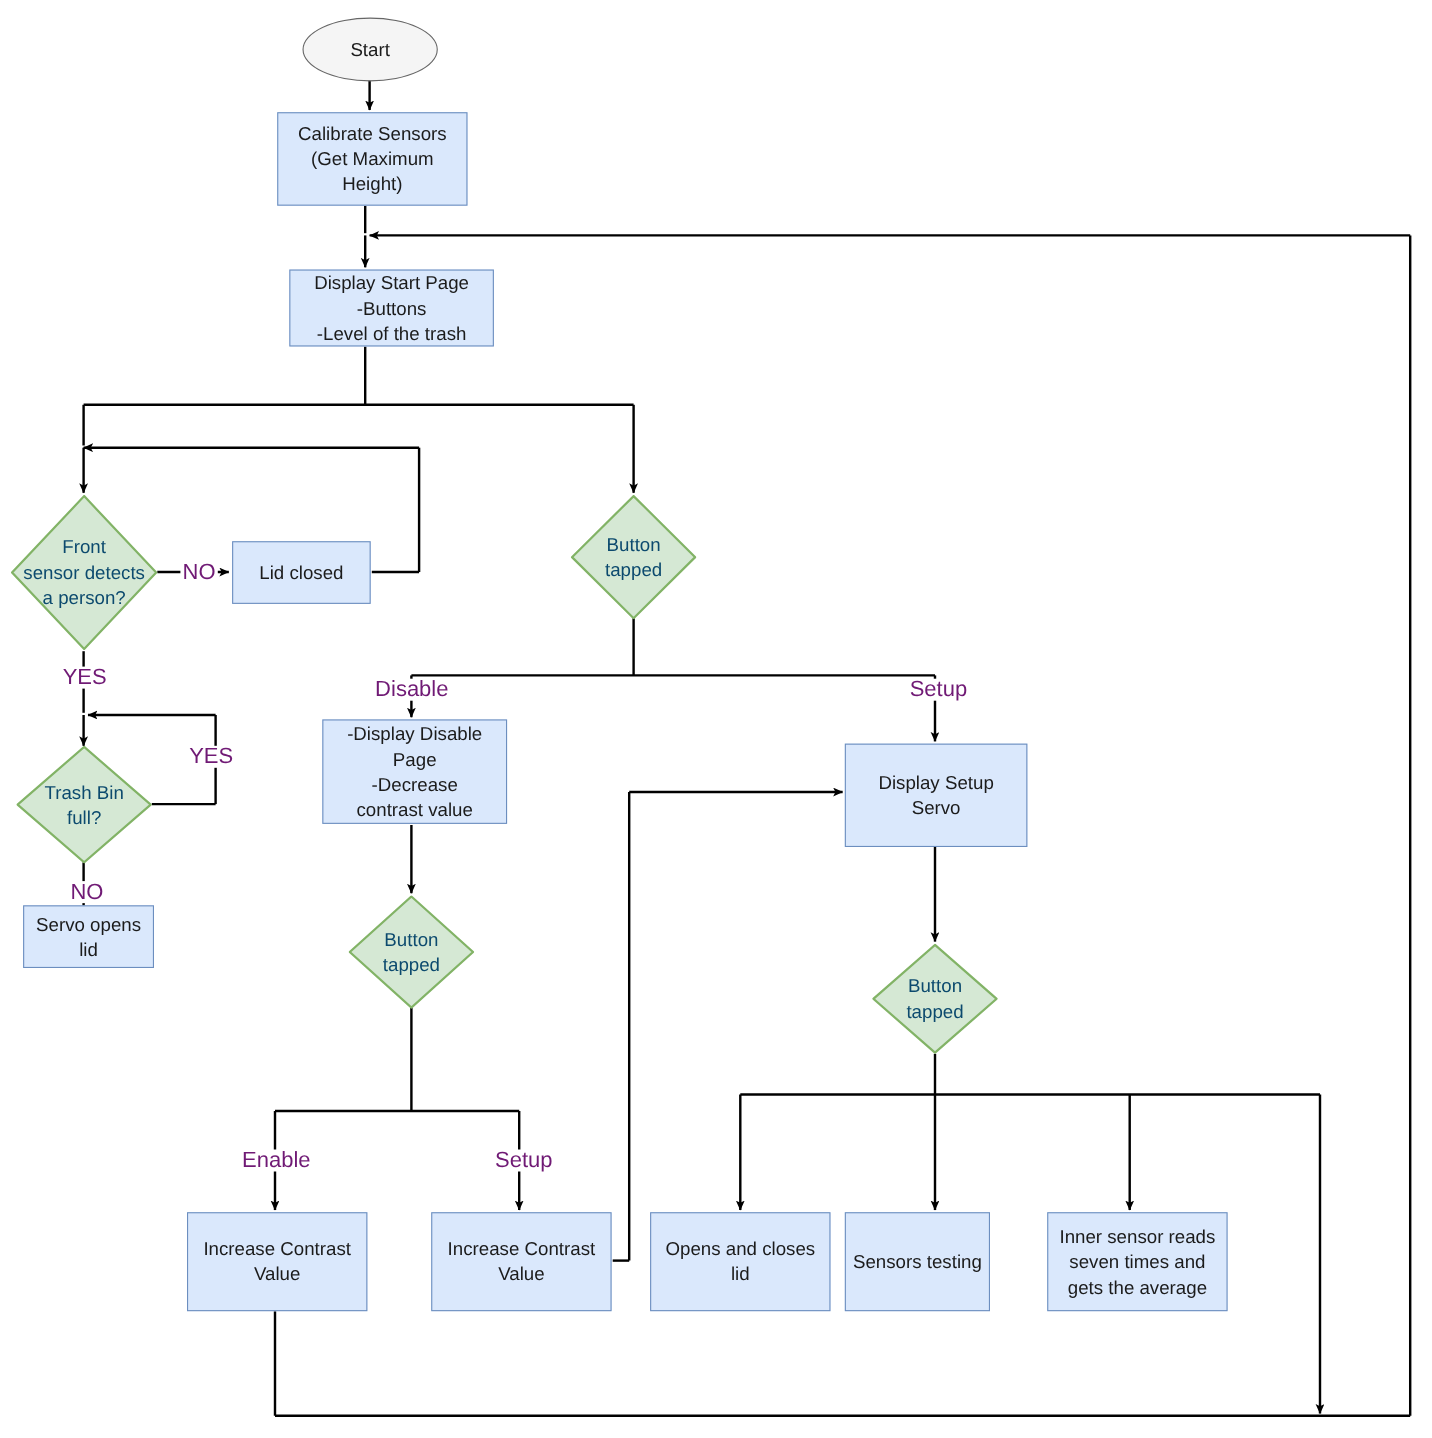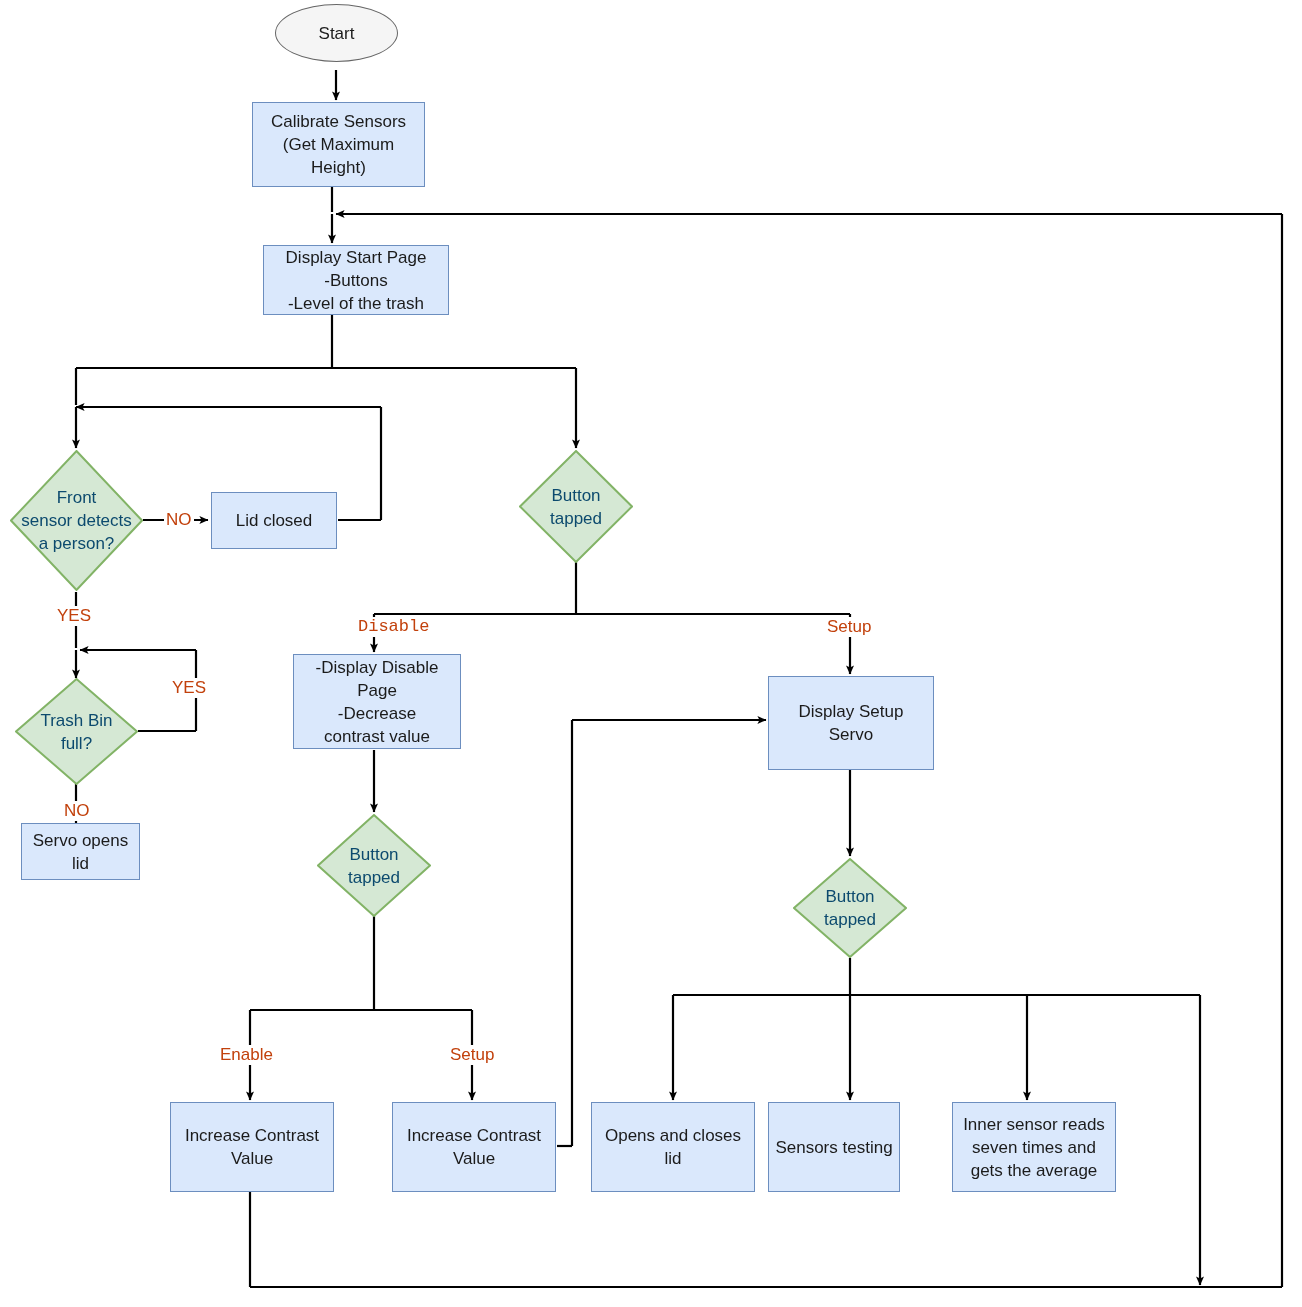--- a/index.html
+++ b/index.html
@@ -73,22 +73,22 @@
     justify-content: center;
     text-align: center;
     color: #0c4a6e;
     font-size: 17px;
     line-height: 23px;
     white-space: pre-line;
     pointer-events: none;
   }
   .elabel {
     position: absolute;
-    color: #c2410c;
-    font-size: 17px;
+    color: #701a75;
+    font-size: 20px;
     line-height: 20px;
     font-family: "Liberation Sans", sans-serif;
     background: #ffffff;
     padding: 0 2px;
     white-space: nowrap;
     z-index: 4;
   }
 </style>
 </head>
 <body>
@@ -159,21 +159,21 @@
       <path d="M850,958 L850,995"></path>
       <path d="M673,995 L1200,995"></path>
       <path d="M673,995 L673,1100" marker-end="url(#arr)"></path>
       <path d="M850,995 L850,1100" marker-end="url(#arr)"></path>
       <path d="M1027,995 L1027,1100" marker-end="url(#arr)"></path>
       <path d="M1200,995 L1200,1285" marker-end="url(#arr)"></path>
 
     </g>
   </svg>
 
-  <div class="node term" style="left:275px; top:4px; width:123px; height:58px;">
+  <div class="node term" style="left:275px; top:16px; width:123px; height:58px;">
     <span class="nlabel">Start</span>
   </div>
 
   <div class="node proc" style="left:252px; top:102px; width:173px; height:85px;">
     <span class="nlabel">Calibrate Sensors
 (Get Maximum
 Height)</span>
   </div>
 
   <div class="node proc" style="left:243px; top:245px; width:186px; height:70px;margin-left:20px;">
@@ -270,21 +270,21 @@
   </div>
 
   <div class="elabel" style="left:164px; top:510px;">NO</div>
 
   <div class="elabel" style="left:55px; top:606px;">YES</div>
 
   <div class="elabel" style="left:170px; top:678px;">YES</div>
 
   <div class="elabel" style="left:62px; top:801px;">NO</div>
 
-  <div class="elabel" style="left:356px; top:617px;font-family:Liberation Mono, monospace;">Disable</div>
+  <div class="elabel" style="left:339px; top:617px;">Disable</div>
 
   <div class="elabel" style="left:825px; top:617px;">Setup</div>
 
   <div class="elabel" style="left:218px; top:1045px;">Enable</div>
 
   <div class="elabel" style="left:448px; top:1045px;">Setup</div>
 
 </div>
 
 </body></html>

